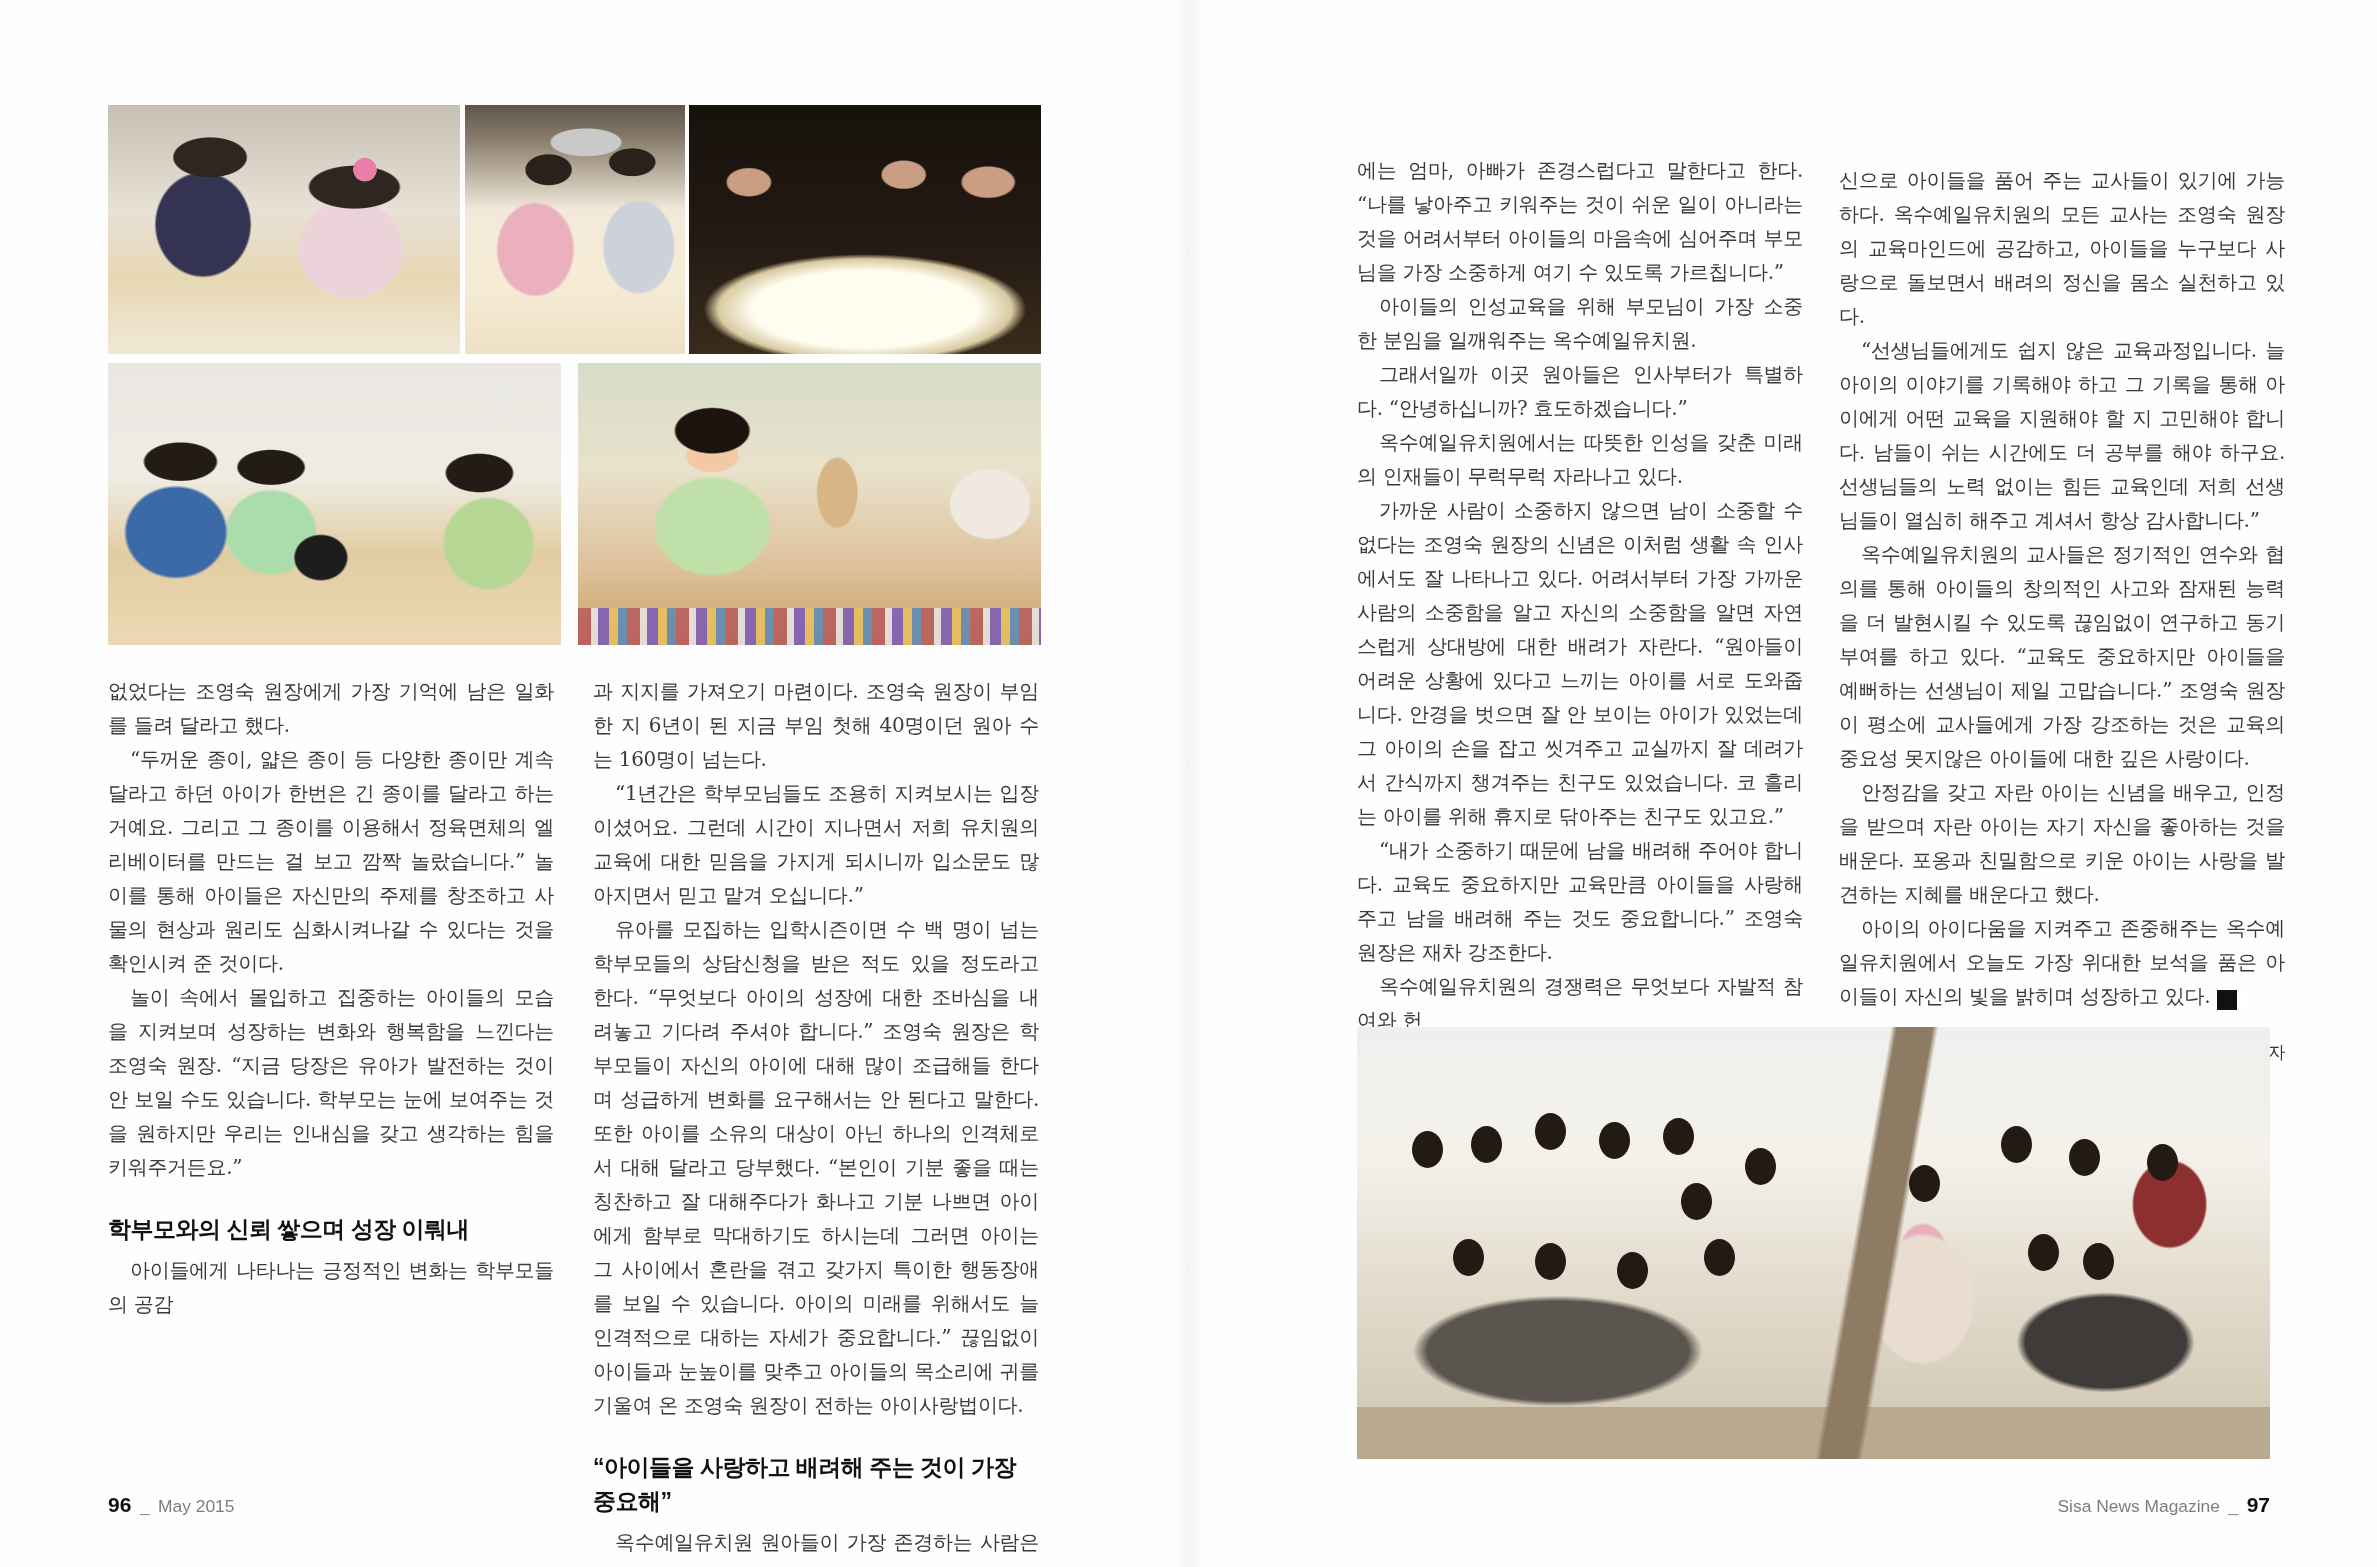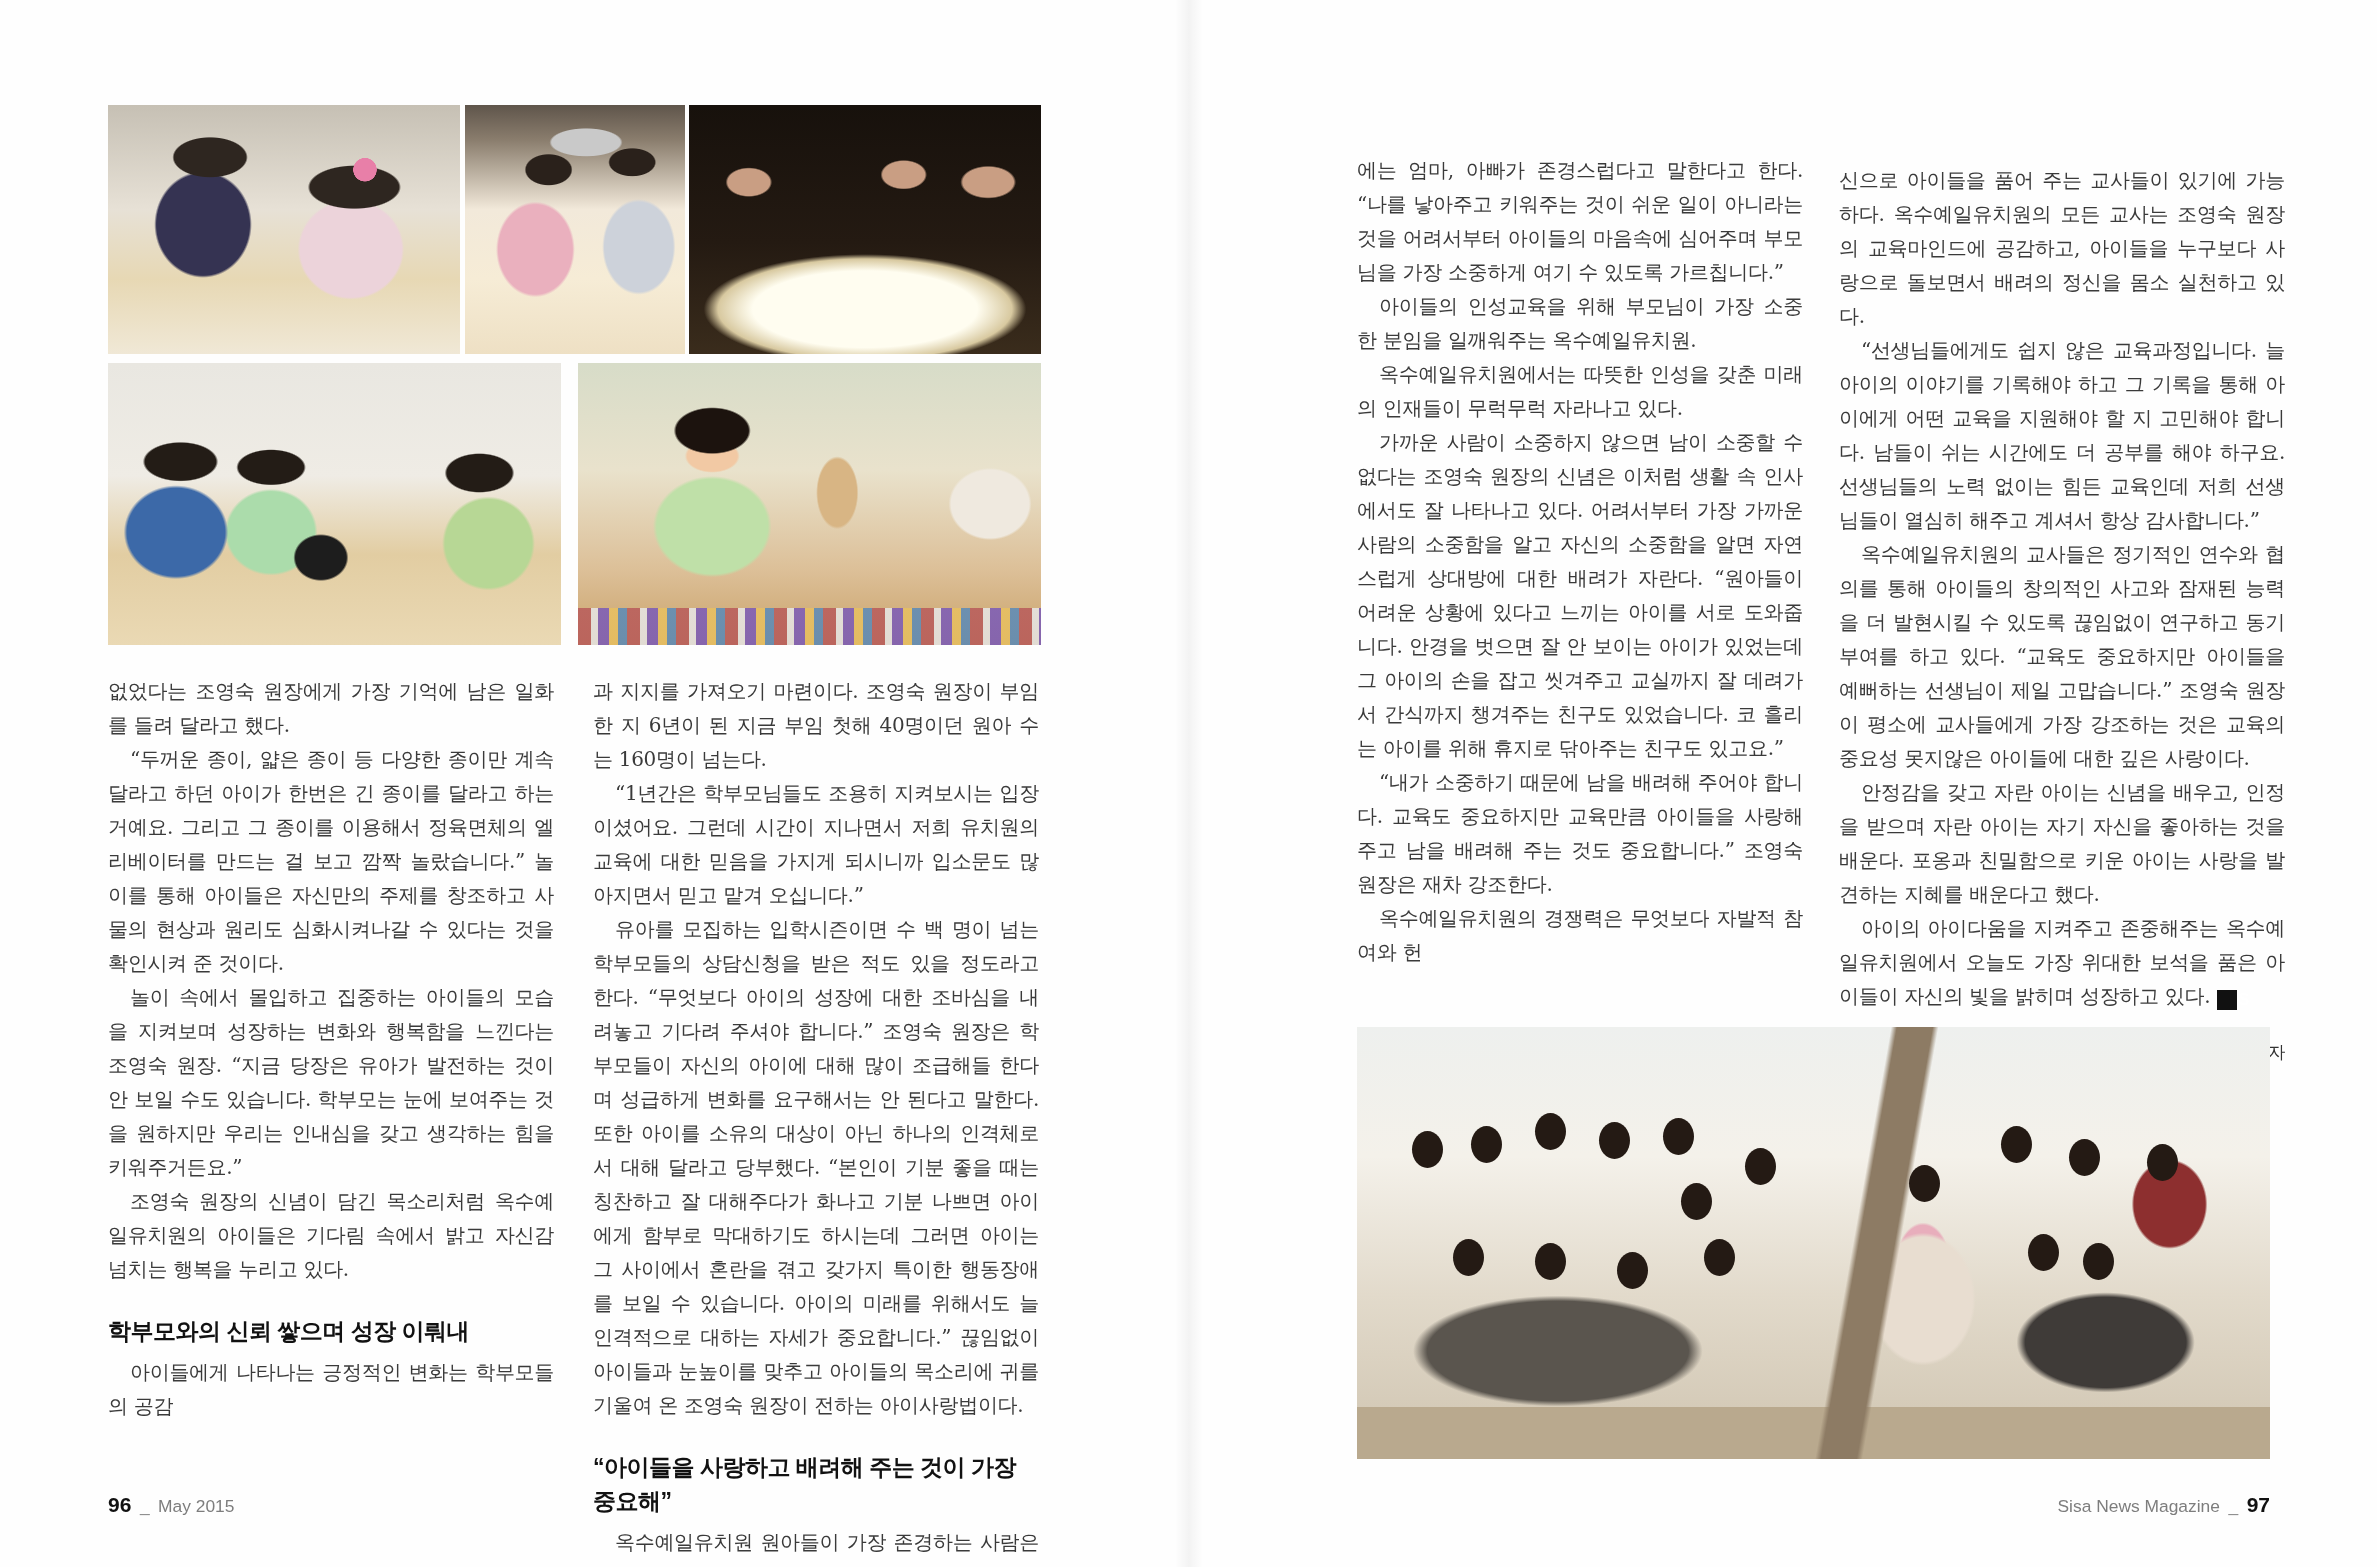--- a/index.html
+++ b/index.html
@@ -103,21 +103,20 @@
     <div class="photo" id="photo3"></div>
     <div class="photo" id="photo4"></div>
     <div class="photo" id="photo5">
       <div class="markers"></div>
     </div>
 
     <div class="col" id="col1">
       <p class="para noindent">없었다는 조영숙 원장에게 가장 기억에 남은 일화를 들려 달라고 했다.</p>
       <p class="para">“두꺼운 종이, 얇은 종이 등 다양한 종이만 계속 달라고 하던 아이가 한번은 긴 종이를 달라고 하는 거예요. 그리고 그 종이를 이용해서 정육면체의 엘리베이터를 만드는 걸 보고 깜짝 놀랐습니다.” 놀이를 통해 아이들은 자신만의 주제를 창조하고 사물의 현상과 원리도 심화시켜나갈 수 있다는 것을 확인시켜 준 것이다.</p>
       <p class="para">놀이 속에서 몰입하고 집중하는 아이들의 모습을 지켜보며 성장하는 변화와 행복함을 느낀다는 조영숙 원장. “지금 당장은 유아가 발전하는 것이 안 보일 수도 있습니다. 학부모는 눈에 보여주는 것을 원하지만 우리는 인내심을 갖고 생각하는 힘을 키워주거든요.”</p>
-      <p class="para">조영숙 원장의 신념이 담긴 목소리처럼 옥수예일유치원의 아이들은 기다림 속에서 밝고 자신감 넘치는 행복을 누리고 있다.</p>
       <h3 class="subhead">학부모와의 신뢰 쌓으며 성장 이뤄내</h3>
       <p class="para">아이들에게 나타나는 긍정적인 변화는 학부모들의 공감</p>
     </div>
 
     <div class="col" id="col2">
       <p class="para noindent">과 지지를 가져오기 마련이다. 조영숙 원장이 부임한 지 6년이 된 지금 부임 첫해 40명이던 원아 수는 160명이 넘는다.</p>
       <p class="para">“1년간은 학부모님들도 조용히 지켜보시는 입장이셨어요. 그런데 시간이 지나면서 저희 유치원의 교육에 대한 믿음을 가지게 되시니까 입소문도 많아지면서 믿고 맡겨 오십니다.”</p>
       <p class="para">유아를 모집하는 입학시즌이면 수 백 명이 넘는 학부모들의 상담신청을 받은 적도 있을 정도라고 한다. “무엇보다 아이의 성장에 대한 조바심을 내려놓고 기다려 주셔야 합니다.” 조영숙 원장은 학부모들이 자신의 아이에 대해 많이 조급해들 한다며 성급하게 변화를 요구해서는 안 된다고 말한다. 또한 아이를 소유의 대상이 아닌 하나의 인격체로서 대해 달라고 당부했다. “본인이 기분 좋을 때는 칭찬하고 잘 대해주다가 화나고 기분 나쁘면 아이에게 함부로 막대하기도 하시는데 그러면 아이는 그 사이에서 혼란을 겪고 갖가지 특이한 행동장애를 보일 수 있습니다. 아이의 미래를 위해서도 늘 인격적으로 대하는 자세가 중요합니다.” 끊임없이 아이들과 눈높이를 맞추고 아이들의 목소리에 귀를 기울여 온 조영숙 원장이 전하는 아이사랑법이다.</p>
       <h3 class="subhead">“아이들을 사랑하고 배려해 주는 것이 가장 중요해”</h3>
       <p class="para">옥수예일유치원 원아들이 가장 존경하는 사람은 누구일까?</p>
@@ -131,20 +130,21 @@
     </div>
   </div>
 
   <div class="gutter"></div>
 
   <div>
 
     <div class="col" id="col3">
       <p class="para noindent">에는 엄마, 아빠가 존경스럽다고 말한다고 한다. “나를 낳아주고 키워주는 것이 쉬운 일이 아니라는 것을 어려서부터 아이들의 마음속에 심어주며 부모님을 가장 소중하게 여기 수 있도록 가르칩니다.”</p>
       <p class="para">아이들의 인성교육을 위해 부모님이 가장 소중한 분임을 일깨워주는 옥수예일유치원.</p>
+      <p class="para">그래서일까 이곳 원아들은 인사부터가 특별하다. “안녕하십니까? 효도하겠습니다.”</p>
       <p class="para">옥수예일유치원에서는 따뜻한 인성을 갖춘 미래의 인재들이 무럭무럭 자라나고 있다.</p>
       <p class="para">가까운 사람이 소중하지 않으면 남이 소중할 수 없다는 조영숙 원장의 신념은 이처럼 생활 속 인사에서도 잘 나타나고 있다. 어려서부터 가장 가까운 사람의 소중함을 알고 자신의 소중함을 알면 자연스럽게 상대방에 대한 배려가 자란다. “원아들이 어려운 상황에 있다고 느끼는 아이를 서로 도와줍니다. 안경을 벗으면 잘 안 보이는 아이가 있었는데 그 아이의 손을 잡고 씻겨주고 교실까지 잘 데려가서 간식까지 챙겨주는 친구도 있었습니다. 코 흘리는 아이를 위해 휴지로 닦아주는 친구도 있고요.”</p>
       <p class="para">“내가 소중하기 때문에 남을 배려해 주어야 합니다. 교육도 중요하지만 교육만큼 아이들을 사랑해주고 남을 배려해 주는 것도 중요합니다.” 조영숙 원장은 재차 강조한다.</p>
       <p class="para">옥수예일유치원의 경쟁력은 무엇보다 자발적 참여와 헌</p>
     </div>
 
     <div class="col" id="col4">
       <p class="para noindent">신으로 아이들을 품어 주는 교사들이 있기에 가능하다. 옥수예일유치원의 모든 교사는 조영숙 원장의 교육마인드에 공감하고, 아이들을 누구보다 사랑으로 돌보면서 배려의 정신을 몸소 실천하고 있다.</p>
       <p class="para">“선생님들에게도 쉽지 않은 교육과정입니다. 늘 아이의 이야기를 기록해야 하고 그 기록을 통해 아이에게 어떤 교육을 지원해야 할 지 고민해야 합니다. 남들이 쉬는 시간에도 더 공부를 해야 하구요. 선생님들의 노력 없이는 힘든 교육인데 저희 선생님들이 열심히 해주고 계셔서 항상 감사합니다.”</p>
       <p class="para">옥수예일유치원의 교사들은 정기적인 연수와 협의를 통해 아이들의 창의적인 사고와 잠재된 능력을 더 발현시킬 수 있도록 끊임없이 연구하고 동기부여를 하고 있다. “교육도 중요하지만 아이들을 예뻐하는 선생님이 제일 고맙습니다.” 조영숙 원장이 평소에 교사들에게 가장 강조하는 것은 교육의 중요성 못지않은 아이들에 대한 깊은 사랑이다.</p>

